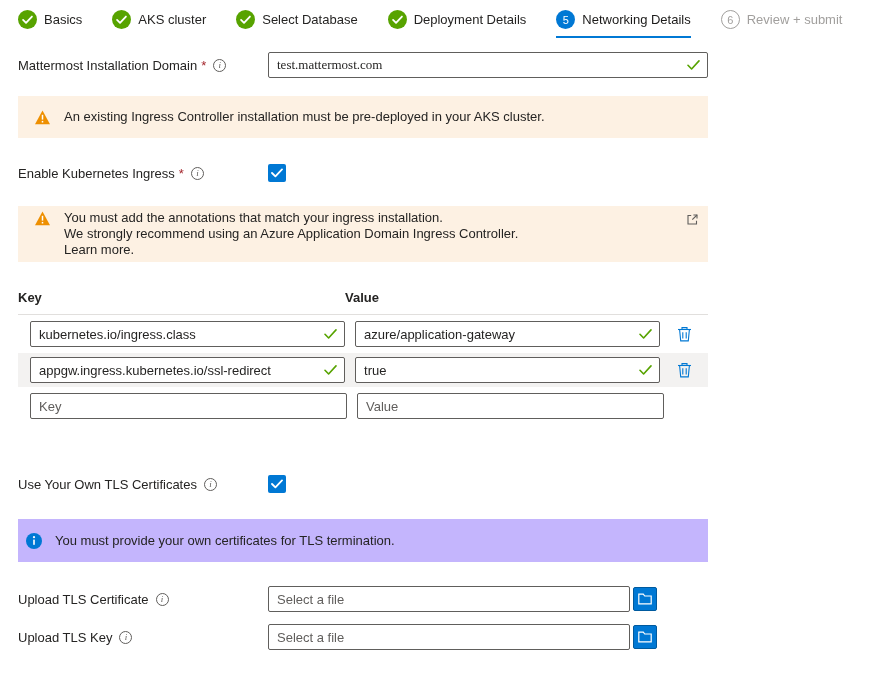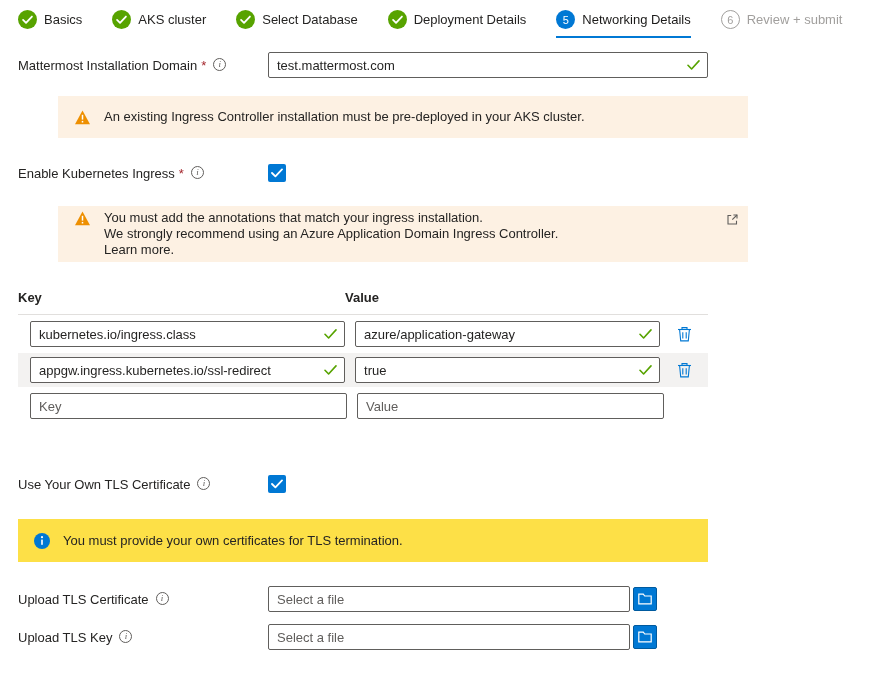--- a/index.html
+++ b/index.html
@@ -25,51 +25,51 @@
     display: inline-flex; align-items: center; justify-content: center;
     font-size: 11px; flex: none;
   }
   .step-num.active { background: #0078d4; color: #fff; }
   .step-num.upcoming { border: 1px solid #a19f9d; color: #a19f9d; }
   .step-check { width: 19px; height: 19px; flex: none; line-height: 0; }
 
   
   .content { padding-left: 18px; }
   .field-row { display: flex; align-items: center; }
-  .field-label { width: 250px; flex: none; display: flex; align-items: flex-start; }
+  .field-label { width: 250px; flex: none; display: flex; align-items: center; }
   .req { color: #a4262c; margin-left: 4px; }
   .info-i {
     width: 13px; height: 13px; border: 1px solid #605e5c; border-radius: 50%;
     color: #605e5c; font-size: 9px; font-family: "Liberation Serif", serif; font-style: italic;
     display: inline-flex; align-items: center; justify-content: center;
     margin-left: 7px; flex: none; cursor: default; line-height: 1;
   }
 
   input.txt {
     font-family: inherit; font-size: 13px; color: #252423;
     height: 26px; width: 100%;
     border: 1px solid #605e5c; border-radius: 2px;
     padding: 0 8px; background: #fff; outline: none;
   }
   input.txt::placeholder { color: #605e5c; }
   .input-wrap { position: relative; }
   .input-wrap.has-check input.txt { padding-right: 26px; }
   .valid-check { position: absolute; right: 8px; top: 50%; transform: translateY(-50%); line-height: 0; }
-  .w-domain { width: 440px; }
+  .w-domain { width: 440px; font-family: Liberation Serif, serif; }
   .w-key { width: 317px; }
   .w-val { width: 307px; }
   .w-file { width: 362px; }
 
   
   .banner {
     width: 690px; display: flex; gap: 13px; align-items: center;
     padding: 13px 16px; position: relative;
   }
-  .banner.warn { background: #fdf1e3; margin-left: 40px; }
-  .banner.info { background: #fde047; }
+  .banner.warn { background: #fdf1e3; }
+  .banner.info { background: #c4b5fd; padding-left: 8px; }
   .banner.multi { align-items: flex-start; padding: 4px 16px; }
   .banner-text { line-height: 16px; }
   .banner-icon { flex: none; line-height: 0; margin-top: 1px; }
   .popout { position: absolute; top: 8px; right: 10px; line-height: 0; cursor: pointer; }
   .learn-more { cursor: pointer; }
 
   
   .checkbox {
     width: 18px; height: 18px; border-radius: 2px; background: #0078d4;
     display: flex; align-items: center; justify-content: center; cursor: pointer; flex: none;
@@ -283,21 +283,21 @@
         <input class="txt" type="text" placeholder="Key" style="">
       </div>
       <div class="input-wrap w-val">
         <input class="txt" type="text" placeholder="Value" style="">
       </div>
     </div>
   </div>
 
   <div class="field-row row-tls">
     <div class="field-label">
-      <span>Use Your Own TLS Certificate</span>
+      <span>Use Your Own TLS Certificates</span>
       <span class="info-i">i</span>
     </div>
     <div class="checkbox" role="checkbox" aria-checked="true">
       <svg width="12" height="10" viewBox="0 0 12 10">
           <path d="M1 5l3.4 3.4L11 1.4" fill="none" stroke="#fff" stroke-width="1.8" stroke-linecap="round" stroke-linejoin="round"></path>
         </svg>
     </div>
   </div>
 
   <div class="banner info banner-3">

